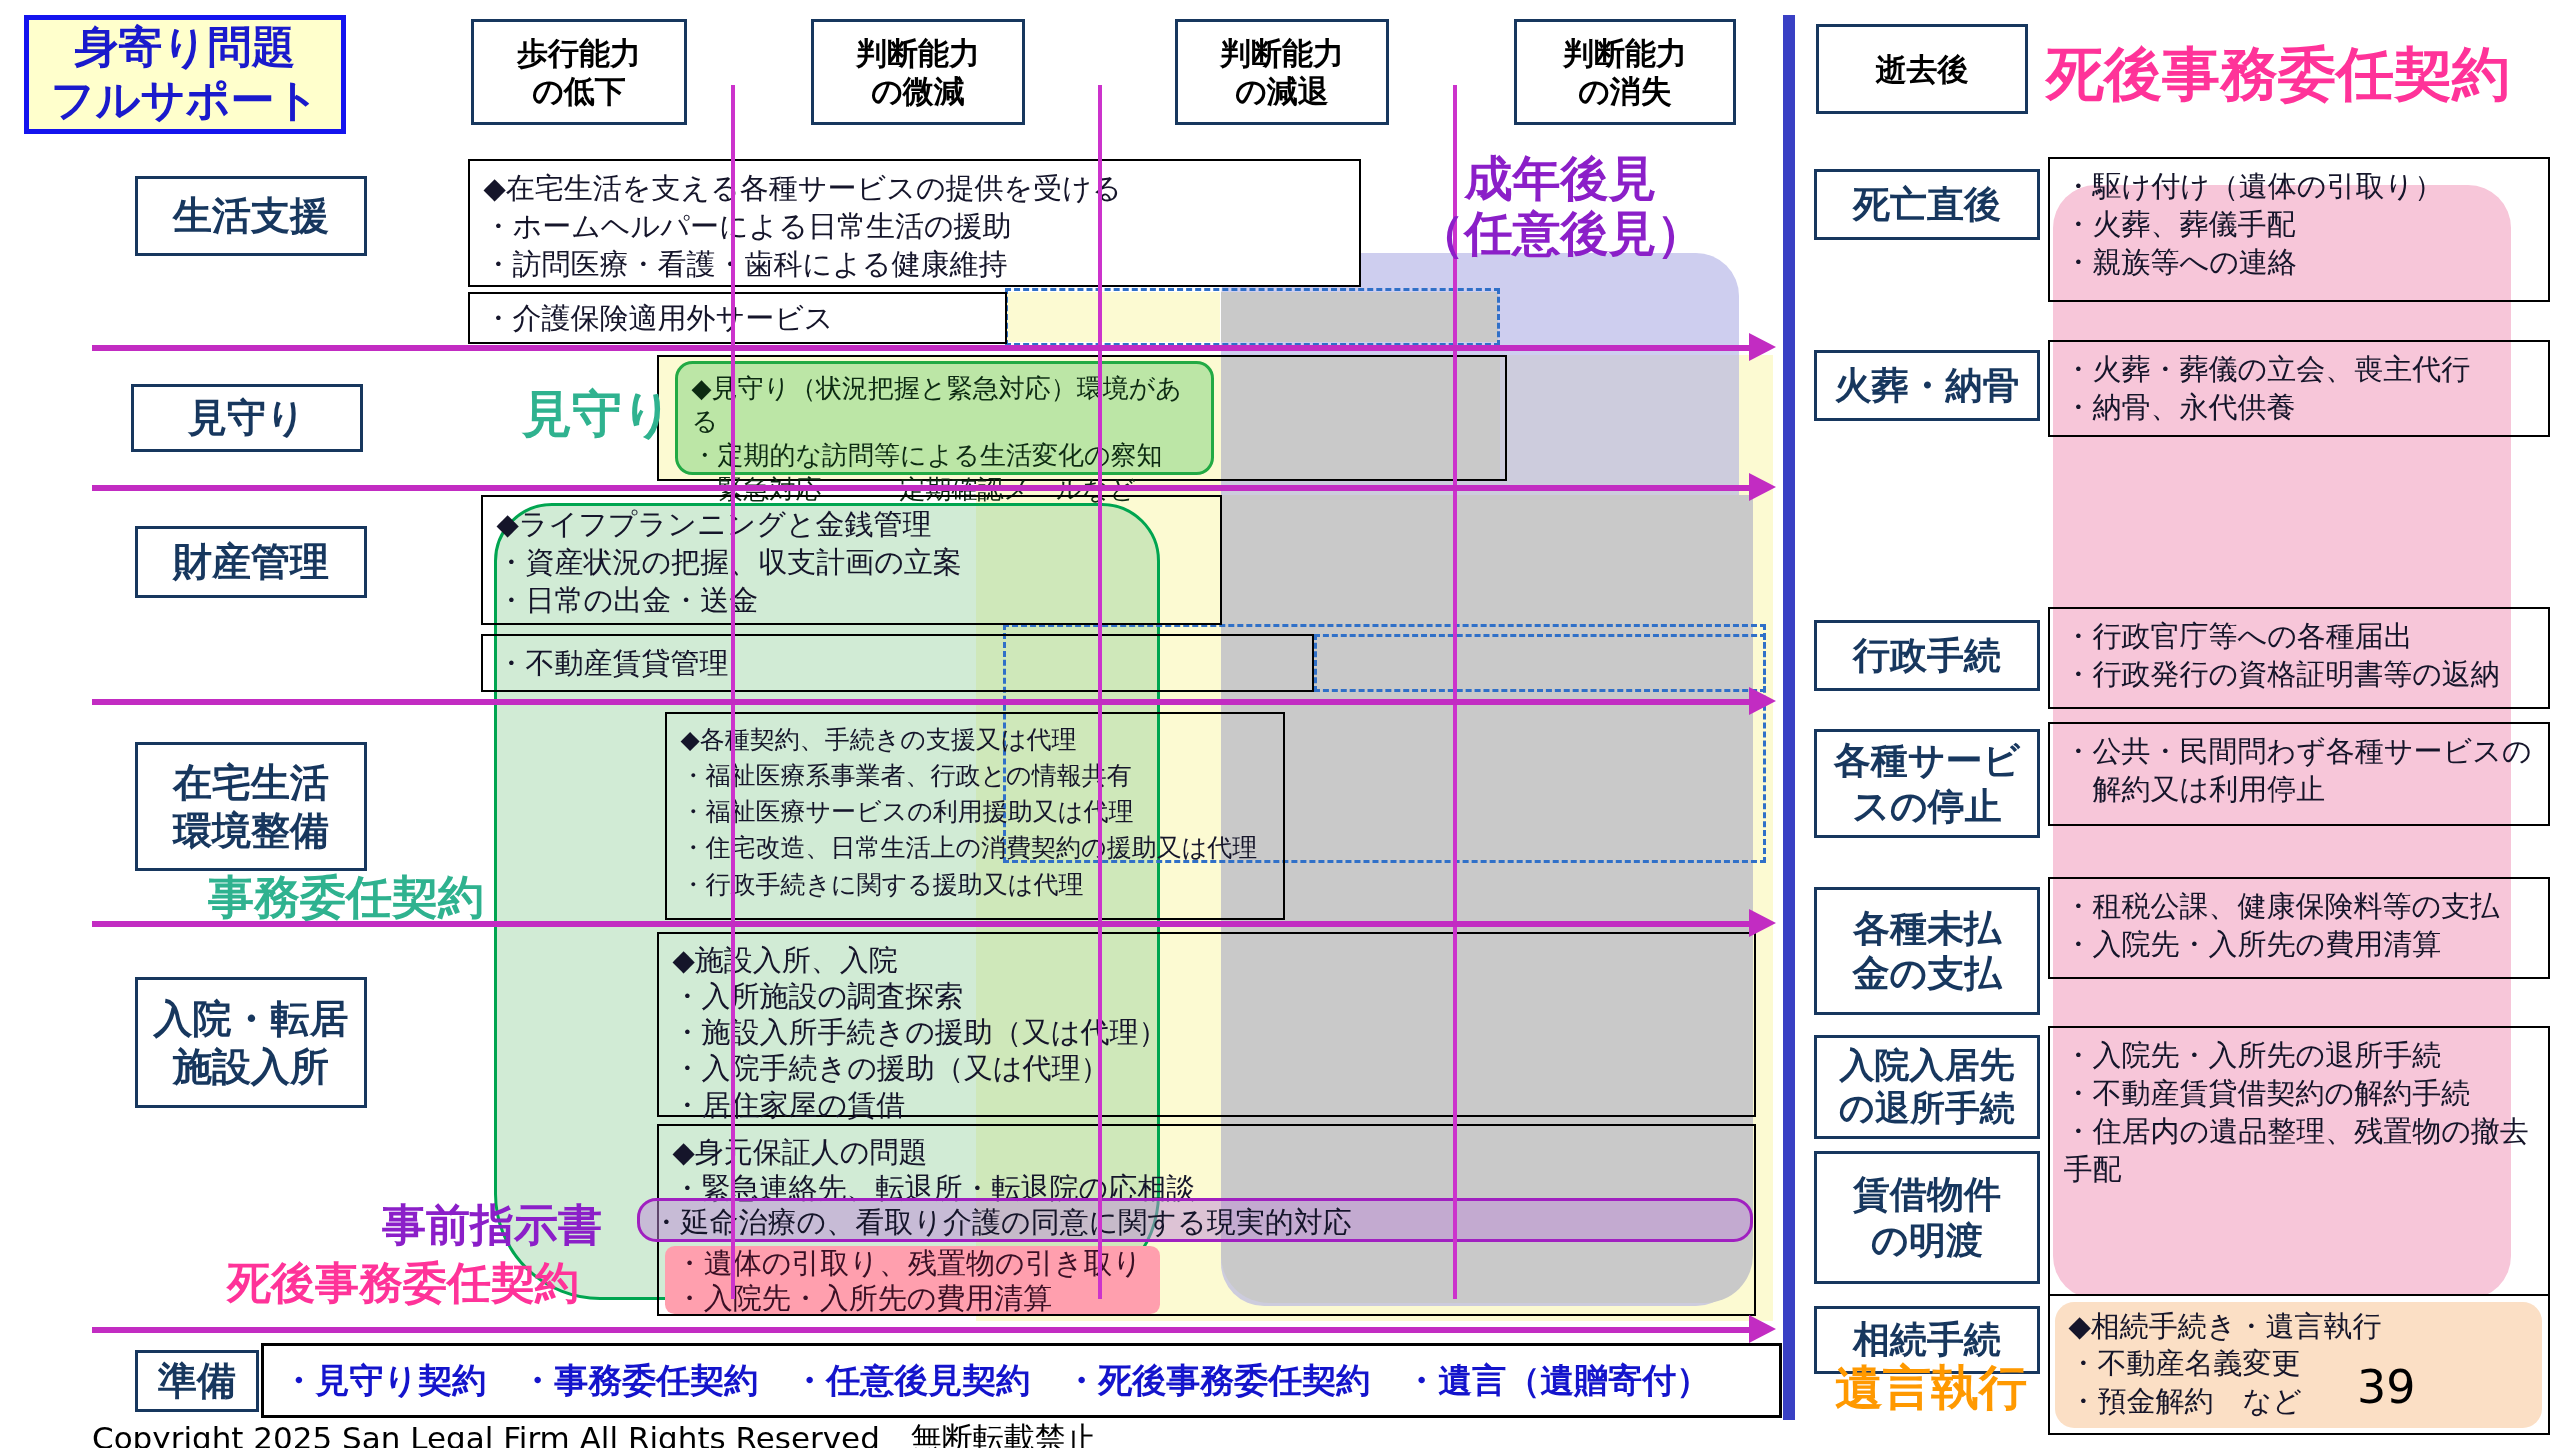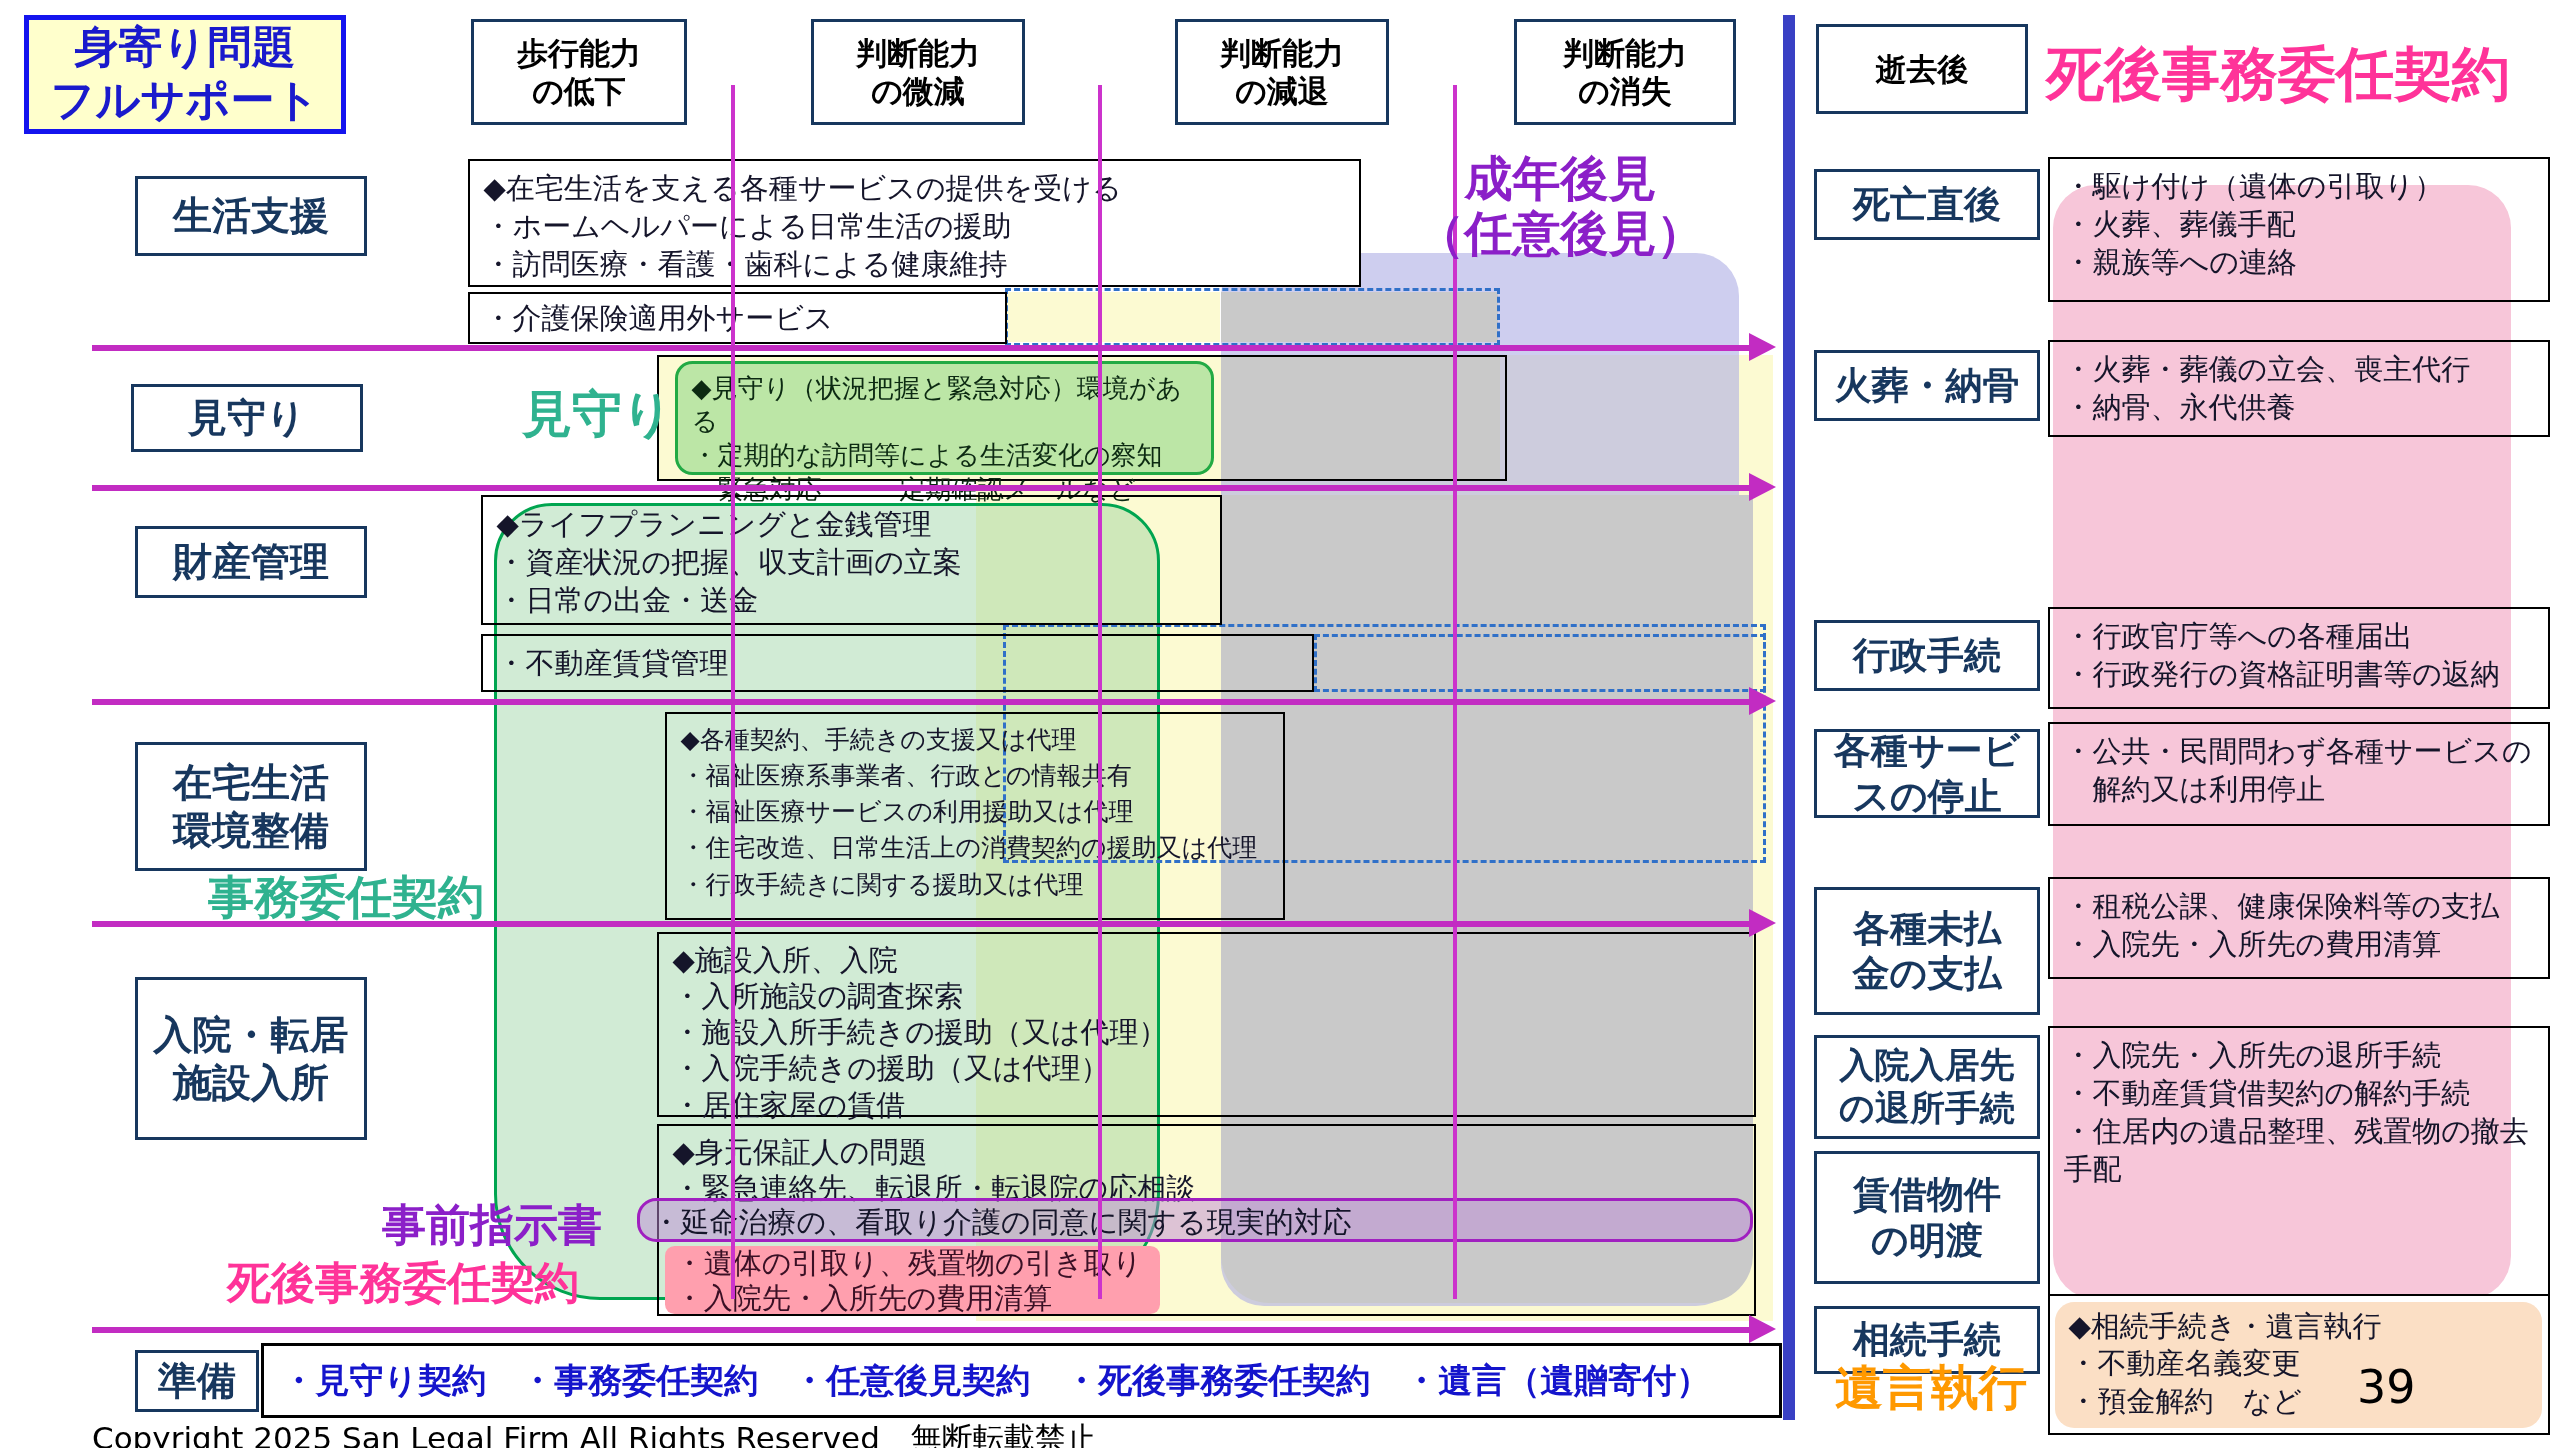--- a/index.html
+++ b/index.html
@@ -56,21 +56,21 @@
   <div class="abs ann" style="left:2046px;top:41px;width:522px;color:#FF3399;font-size:58px;z-index:9">死後事務委任契約</div>
 
   <div class="abs ann pre flexc" style="left:1372px;top:143px;width:377px;height:126px;color:#8B1FC8;font-size:48px;z-index:9">成年後見
 （任意後見）</div>
 
   <div class="abs flexc lbl" style="left:135px;top:176px;width:232px;height:80px;font-size:39px;z-index:9">生活支援</div>
   <div class="abs flexc lbl" style="left:131px;top:384px;width:232px;height:68px;font-size:39px;z-index:9">見守り</div>
   <div class="abs flexc lbl" style="left:135px;top:526px;width:232px;height:72px;font-size:39px;z-index:9">財産管理</div>
   <div class="abs flexc lbl pre" style="left:135px;top:742px;width:232px;height:129px;font-size:39px;z-index:9">在宅生活
 環境整備</div>
-  <div class="abs flexc lbl pre" style="left:135px;top:977px;width:232px;height:163px;font-size:39px;z-index:9">入院・転居
+  <div class="abs flexc lbl pre" style="left:135px;top:977px;width:232px;height:131px;font-size:39px;z-index:9">入院・転居
 施設入所</div>
 
   <div class="abs cbox pre whitebg" style="left:468px;top:159px;width:893px;height:128px;font-size:29px;z-index:6">◆在宅生活を支える各種サービスの提供を受ける
 ・ホームヘルパーによる日常生活の援助
 ・訪問医療・看護・歯科による健康維持</div>
   <div class="abs cbox whitebg" style="left:468px;top:292px;width:539px;height:52px;font-size:29px;padding-top:4.8px;z-index:6">・介護保険適用外サービス</div>
 
   <div class="abs" style="left:657px;top:355px;width:850px;height:126px;border:2.9px solid #000;z-index:6"></div>
   <div class="abs cbox pre" style="left:675px;top:361px;width:539px;height:114px;font-size:26px;line-height:1.3;background:#BCE6A6;
               border:3.9px solid #22AA44;border-radius:17.4px;color:#0c2a12;z-index:6">◆見守り（状況把握と緊急対応）環境がある
@@ -122,21 +122,21 @@
   <div class="abs" style="left:1783px;top:14.5px;width:11.6px;height:1405px;background:#3940C4;z-index:8"></div>
 
   <div class="abs flexc lbl" style="left:135px;top:1350px;width:124px;height:62px;font-size:39px;z-index:9">準備</div>
   <div class="abs whitebg" style="left:261px;top:1343px;width:1521px;height:75px;border:3.9px solid #000;display:flex;align-items:center;
               padding-left:17.4px;color:#1414CC;font-weight:bold;font-size:34px;z-index:9">・見守り契約　・事務委任契約　・任意後見契約　・死後事務委任契約　・遺言（遺贈寄付）</div>
   <div class="abs" style="left:92px;top:1418px;font-size:31px;color:#000;z-index:9">Copyright 2025 San Legal Firm All Rights Reserved　無断転載禁止</div>
 
   <div class="abs flexc lbl" style="left:1814px;top:169px;width:226px;height:71px;font-size:37px;z-index:9">死亡直後</div>
   <div class="abs flexc lbl" style="left:1814px;top:350px;width:226px;height:71px;font-size:37px;z-index:9">火葬・納骨</div>
   <div class="abs flexc lbl" style="left:1814px;top:620px;width:226px;height:71px;font-size:37px;z-index:9">行政手続</div>
-  <div class="abs flexc lbl pre" style="left:1814px;top:729px;width:226px;height:89px;font-size:37px;z-index:9">各種サービ
+  <div class="abs flexc lbl pre" style="left:1814px;top:729px;width:226px;height:109px;font-size:37px;z-index:9">各種サービ
 スの停止</div>
   <div class="abs flexc lbl pre" style="left:1814px;top:887px;width:226px;height:128px;font-size:37px;z-index:9">各種未払
 金の支払</div>
   <div class="abs flexc lbl pre" style="left:1814px;top:1151px;width:226px;height:133px;font-size:37px;z-index:9">賃借物件
 の明渡</div>
   <div class="abs flexc lbl pre" style="left:1814px;top:1035px;width:226px;height:104px;font-size:35px;z-index:9">入院入居先
 の退所手続</div>
   <div class="abs flexc lbl" style="left:1814px;top:1306px;width:226px;height:68px;font-size:37px;z-index:9">相続手続</div>
 
   <div class="abs ann" style="left:1835px;top:1360px;color:#FF9900;font-size:48px;z-index:10">遺言執行</div>

